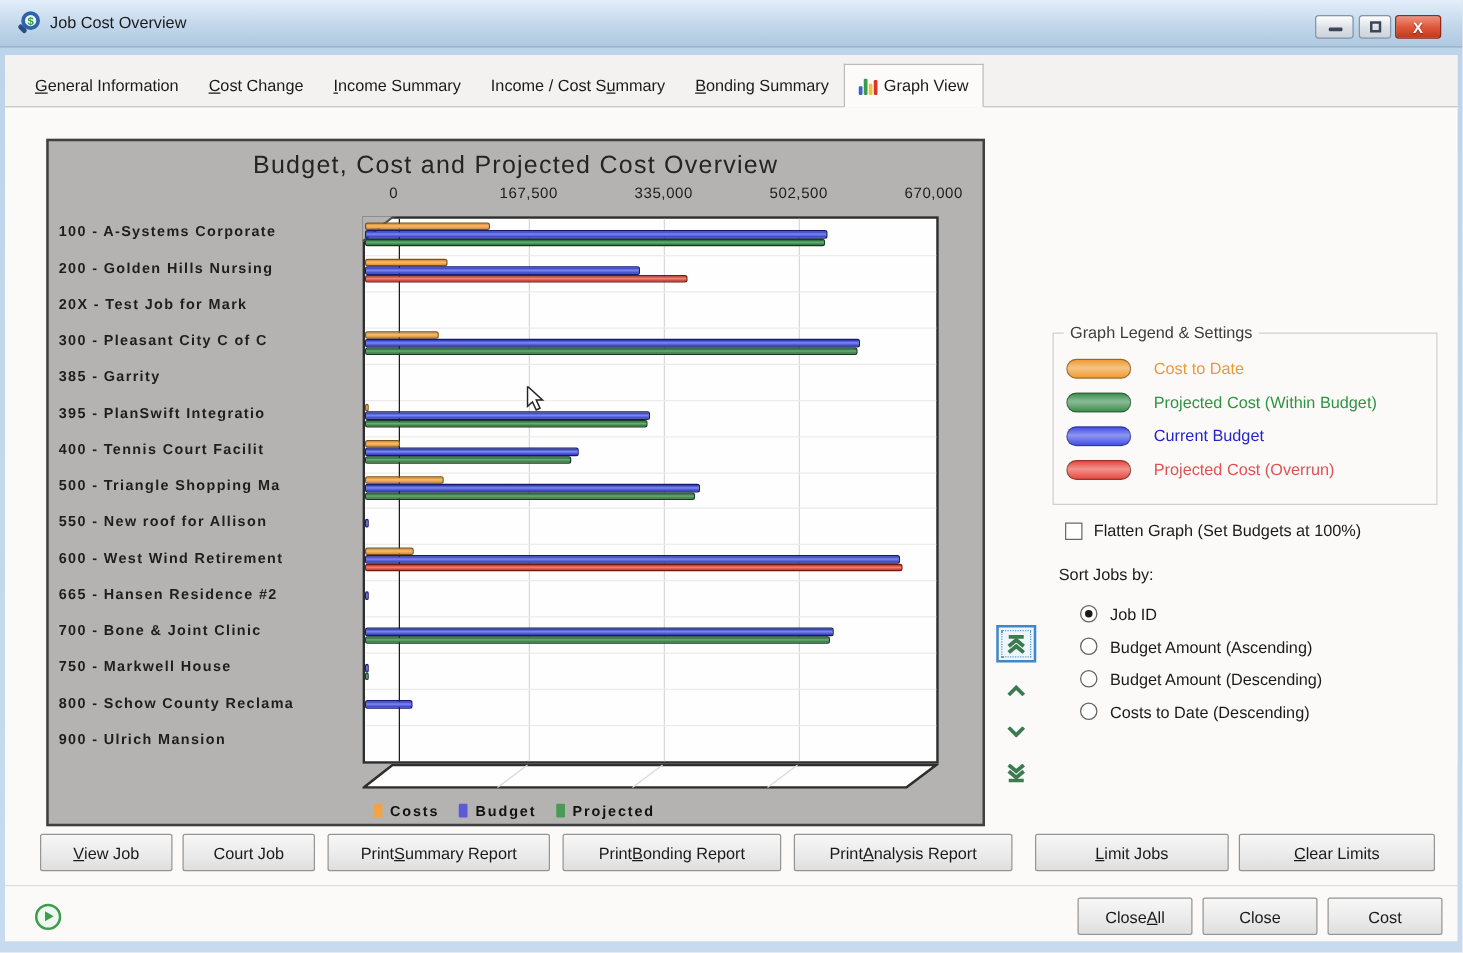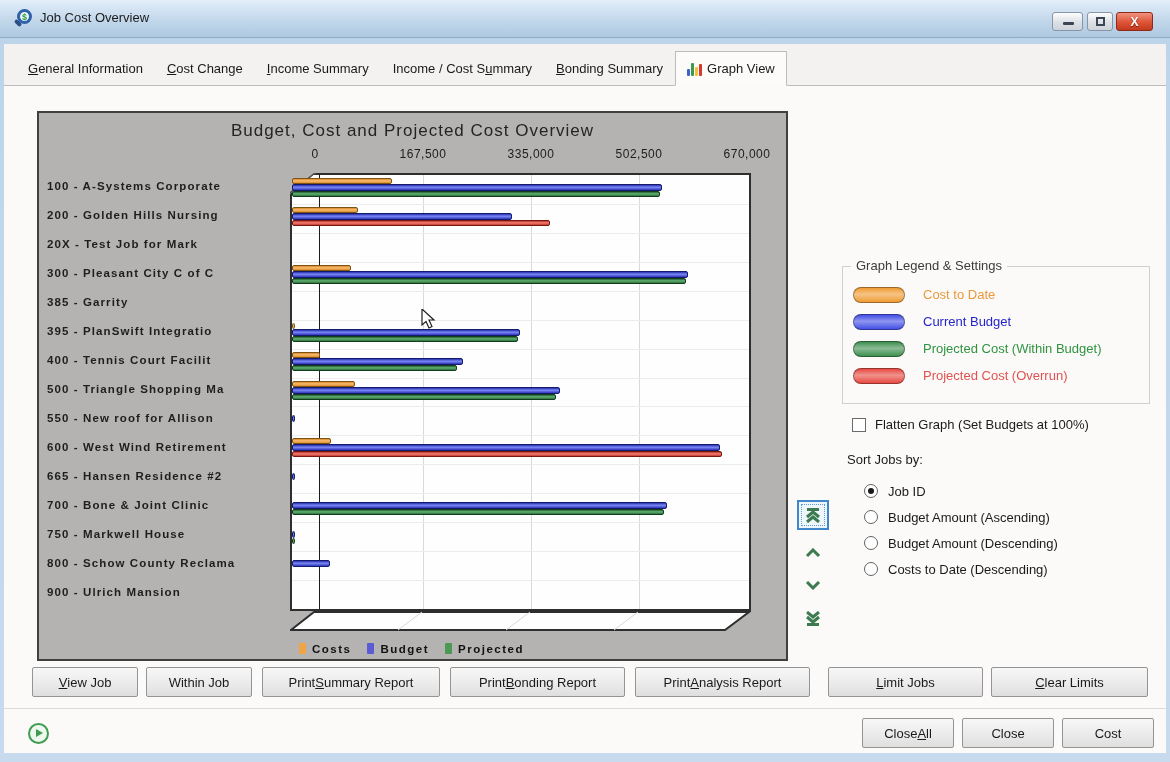--- a/index.html
+++ b/index.html
@@ -33,21 +33,21 @@
   .tabstrip{position:absolute;left:0;top:0;width:100%;height:42px;border-bottom:1px solid #bcbcbc;background:#f3f2f0;}
   .tabs{position:absolute;left:12px;bottom:-1px;display:flex;align-items:flex-end;}
   .tab{font-size:13px;color:#1a1a1a;padding:8px 11px 9px 11px;border:1px solid transparent;white-space:nowrap;cursor:default;display:flex;align-items:center;gap:5px;}
   .tab.active{background:#fcfbfa;border:1px solid #bcbcbc;border-bottom:1px solid #fcfbfa;padding-top:9px;}
   .tab .k{text-decoration:underline;}
   .tabicon{display:inline-flex;align-items:flex-end;gap:1px;height:14px;}
   .tabicon i{display:block;width:3px;border-radius:1px;}
   .content{position:absolute;left:0;top:42px;width:100%;height:667px;background:#fbfaf8;}
   
   .chart-panel{position:absolute;left:33px;top:25px;width:751px;height:550px;background:#b4b3b2;border:2px solid #404040;}
-  .chart-title{position:absolute;left:0;top:8px;width:100%;text-align:center;font-size:17px;letter-spacing:1px;color:#242424;}
+  .chart-title{position:absolute;left:0;top:8px;width:100%;text-align:center;font-size:20px;letter-spacing:1px;color:#242424;}
   .tick{position:absolute;top:34px;transform:translateX(-50%);font-size:12px;letter-spacing:.5px;color:#1c1c1c;}
   .plot{position:absolute;left:251px;top:60px;width:461px;height:438px;background:#fefefe;border:2px solid #2e2e2e;}
   .vgrid{position:absolute;top:0;bottom:0;width:1px;background:#d9d9d9;}
   .hgrid{position:absolute;left:0;right:0;height:1px;background:#ececec;}
   .zeroline{position:absolute;top:0;bottom:0;left:27px;width:1px;background:#1c1c1c;}
   .corner-cut{position:absolute;left:-2px;top:-2px;}
   .floor{position:absolute;left:251px;top:498px;}
   .row-bars{position:absolute;left:0;width:459px;}
   .bar{position:absolute;left:0;height:6px;border-radius:2px;}
   .bar.costs{top:3px;background:linear-gradient(#d9882c,#f9bc6d 45%,#df8e30);border:1px solid #7e5413;}
@@ -290,26 +290,26 @@
     </div>
 
     <div class="groupbox">
       <div class="gb-title">Graph Legend &amp; Settings</div>
       <div class="legend-rows" id="legendrows">
           <div class="legend-row">
             <div class="pill" style="background: linear-gradient(rgb(239, 156, 51) 0%, rgba(255, 255, 255, 0.4) 45%, rgb(239, 156, 51) 100%), rgb(239, 156, 51); border: 1px solid rgba(0, 0, 0, 0.35);"></div>
             <span class="legend-label" style="color: rgb(231, 154, 60);">Cost to Date</span>
           </div>
           <div class="legend-row">
+            <div class="pill" style="background: linear-gradient(rgb(63, 143, 79) 0%, rgba(255, 255, 255, 0.4) 45%, rgb(63, 143, 79) 100%), rgb(63, 143, 79); border: 1px solid rgba(0, 0, 0, 0.35);"></div>
+            <span class="legend-label" style="color: rgb(47, 148, 64);">Projected Cost (Within Budget)</span>
+          </div>
+          <div class="legend-row">
             <div class="pill" style="background: linear-gradient(rgb(68, 80, 230) 0%, rgba(255, 255, 255, 0.4) 45%, rgb(68, 80, 230) 100%), rgb(68, 80, 230); border: 1px solid rgba(0, 0, 0, 0.35);"></div>
             <span class="legend-label" style="color: rgb(36, 36, 204);">Current Budget</span>
-          </div>
-          <div class="legend-row">
-            <div class="pill" style="background: linear-gradient(rgb(63, 143, 79) 0%, rgba(255, 255, 255, 0.4) 45%, rgb(63, 143, 79) 100%), rgb(63, 143, 79); border: 1px solid rgba(0, 0, 0, 0.35);"></div>
-            <span class="legend-label" style="color: rgb(47, 148, 64);">Projected Cost (Within Budget)</span>
           </div>
           <div class="legend-row">
             <div class="pill" style="background: linear-gradient(rgb(231, 74, 65) 0%, rgba(255, 255, 255, 0.4) 45%, rgb(231, 74, 65) 100%), rgb(231, 74, 65); border: 1px solid rgba(0, 0, 0, 0.35);"></div>
             <span class="legend-label" style="color: rgb(224, 82, 82);">Projected Cost (Overrun)</span>
           </div>
         </div>
     </div>
     <div class="flatten">
       <div class="checkbox"></div>
       <span>Flatten Graph (Set Budgets at 100%)</span>
@@ -334,21 +334,21 @@
         </div>
       </div>
 
     <div class="action-row" id="actionrow">
         <div class="btn" style="width: 106px; margin-right: 8px;">
           <span></span>
           <span class="k">V</span>
           <span>iew Job</span>
         </div>
         <div class="btn" style="width: 106px; margin-right: 10px;">
-          <span>Within Job</span>
+          <span>Court Job</span>
         </div>
         <div class="btn" style="width: 178px; margin-right: 10px;">
           <span>Print </span>
           <span class="k">S</span>
           <span>ummary Report</span>
         </div>
         <div class="btn" style="width: 175px; margin-right: 10px;">
           <span>Print </span>
           <span class="k">B</span>
           <span>onding Report</span>

